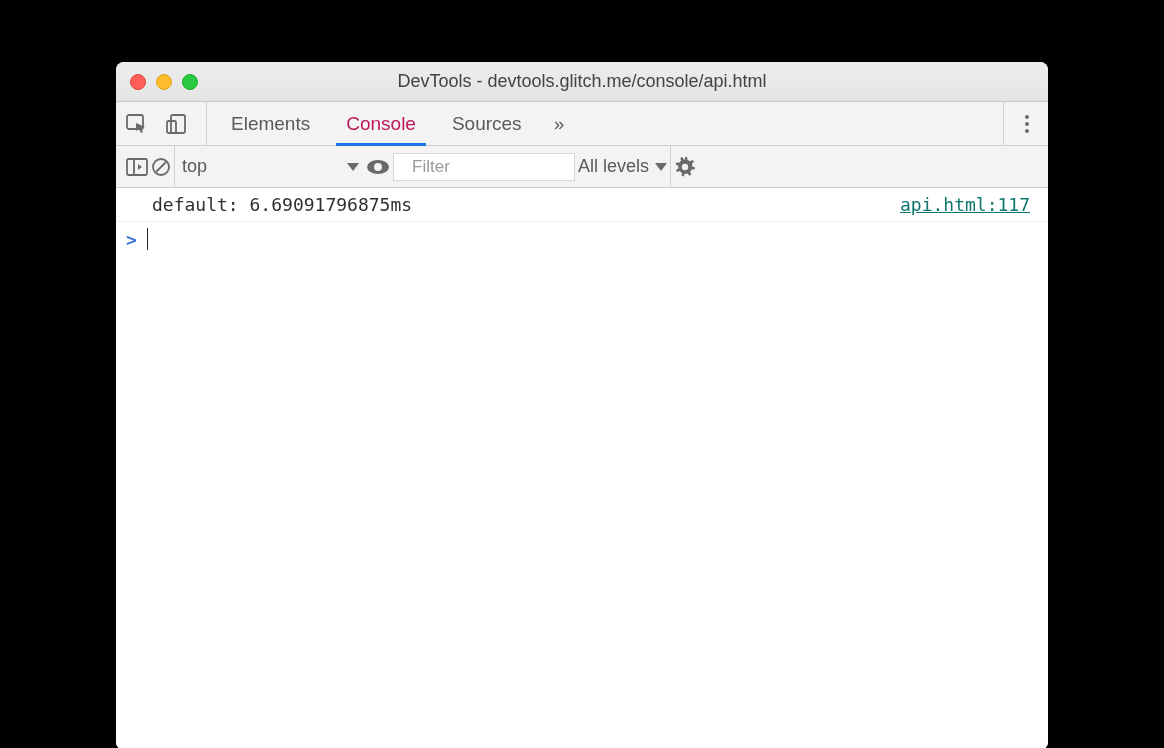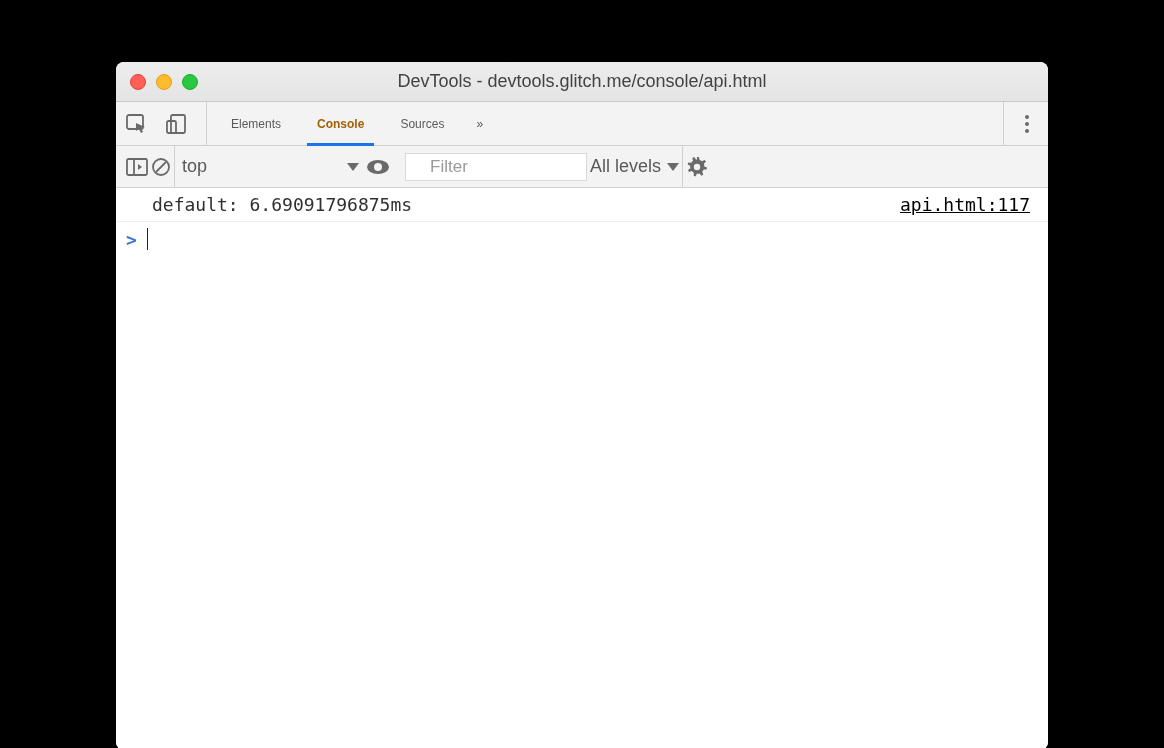--- a/index.html
+++ b/index.html
@@ -52,21 +52,21 @@
       font-size: 18px;
       color: #434343;
       font-weight: 400;
     }
     .tabs-bar {
       height: 44px;
       display: flex;
       align-items: center;
       border-bottom: 1px solid #d0d0d0;
       background: #f3f3f3;
-      font-size: 12px;
+      font-size: 19px;
       color: #5a5a5a;
       padding: 0 10px;
     }
     .tabs-left-icons {
       display: flex;
       align-items: center;
       gap: 18px;
       padding-right: 18px;
       border-right: 1px solid #d0d0d0;
       height: 100%;
@@ -79,22 +79,21 @@
       margin-left: 6px;
     }
     .tab {
       padding: 0 18px;
       display: flex;
       align-items: center;
       cursor: pointer;
       position: relative;
     }
     .tab.active {
-      color: #a16207;
-      font-weight: bold;
+      color: #be185d;
     }
     .tab.active::after {
       content: "";
       position: absolute;
       bottom: -1px;
       left: 8px;
       right: 8px;
       height: 3px;
       background: #1a73e8;
     }
@@ -143,25 +142,24 @@
       align-items: center;
       gap: 140px;
       cursor: pointer;
       padding: 0 4px;
     }
     .filter-input {
       border: 1px solid #d8d8d8;
       background: #fff;
       height: 28px;
       width: 182px;
-      padding: 0 24px;
+      padding: 0 18px;
       font-size: 17px;
       color: #888;
       outline: none;
-      margin-left: 12px;
     }
     .filter-input::placeholder { color: #9a9a9a; }
     .levels-select {
       display: flex;
       align-items: center;
       gap: 6px;
       cursor: pointer;
       white-space: nowrap;
     }
     .gear { cursor: pointer; color: #5a5a5a; }
@@ -176,21 +174,21 @@
       display: flex;
       justify-content: space-between;
       align-items: center;
       padding: 6px 18px 6px 36px;
       border-bottom: 1px solid #eee;
       color: #303030;
       gap: 20px;
     }
     .log-source {
       text-decoration: underline;
-      color: #000000;
+      color: #0f766e;
       cursor: pointer;
     }
     .prompt-row {
       display: flex;
       align-items: center;
       padding: 6px 18px 6px 10px;
     }
     .prompt-chevron {
       color: #3874d6;
       font-weight: bold;

